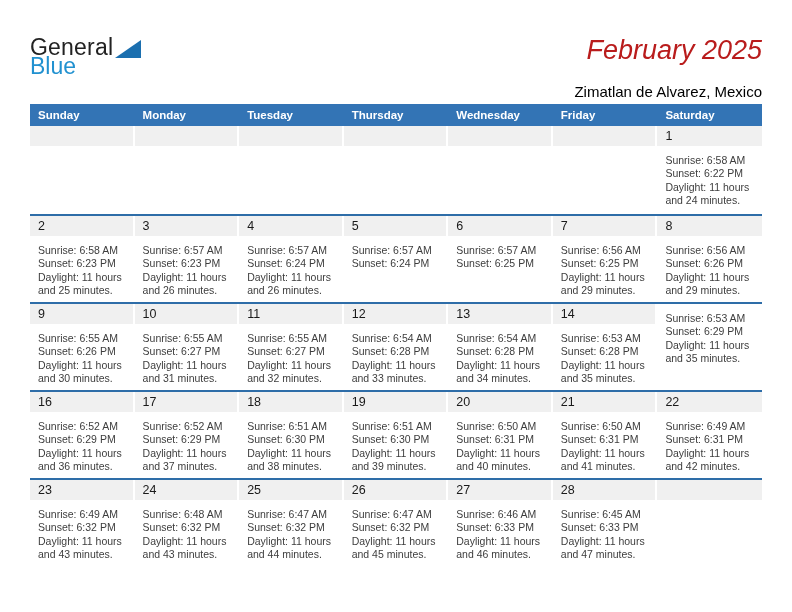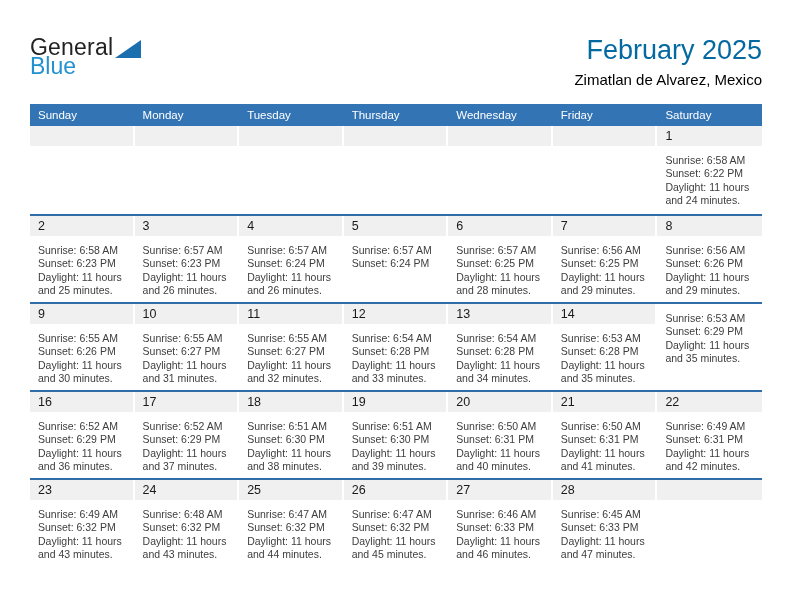--- a/index.html
+++ b/index.html
@@ -9,26 +9,26 @@
 
   
   .logo { position:absolute; left:30px; top:36px; }
   .logo-row { display:flex; align-items:flex-end; }
   .logo-general { font-size:23px; color:#222; letter-spacing:0.2px; line-height:1; }
   .logo-tri { display:block; margin-left:2px; margin-bottom:1px; }
   .logo-blue { font-size:23px; color:#2191D0; line-height:1; margin-top:-4px; }
 
   
   .title-block { position:absolute; right:30px; top:34px; text-align:right; }
-  .cal-title { font-size:27px; color:#0369a1; line-height:1.2; }
-  .cal-subtitle { font-size:15px; color:#000; margin-top:5px; }
+  .cal-title { font-size:27px; color:#b91c1c; line-height:1.2;font-style:italic; }
+  .cal-subtitle { font-size:15px; color:#000; margin-top:17px; }
 
   
   .calendar { position:absolute; left:30px; top:104px; width:732px; }
-  .weekday-bar { display:flex; background:#3374B5; height:22px; }
+  .weekday-bar { display:flex; background:#3374B5; height:22px;font-weight:bold; }
   .weekday-bar .wd { width:104.57px; color:#fff; font-size:11.5px; line-height:22px; padding-left:8px; }
 
   .week-row { display:flex; height:88px; background:#fff; }
   .week-row.lined { border-top:2px solid #2E6DA8; height:88px; }
   .cell { width:104.57px; }
   .daybar { height:20px; background:#F0F0F0; }
   .cell:not(:last-child) .daybar { border-right:2px solid #ffffff; }
   .num { display:block; font-size:12.5px; color:#1a1a1a; padding:4px 0 0 8px; line-height:1; }
   .info { padding:8px 4px 0 8px; }
   .line { font-size:10.5px; color:#3d3d3d; line-height:13.4px; }
@@ -176,21 +176,20 @@
       <div class="line">Sunset: 6:24 PM</div>
     </div>
   </div>
           <div class="cell">
     <div class="daybar">
       <span class="num">6</span>
     </div>
     <div class="info">
       <div class="line">Sunrise: 6:57 AM</div>
       <div class="line">Sunset: 6:25 PM</div>
-      <div class="line">Daylight: 11 hours and 28 minutes.</div>
     </div>
   </div>
           <div class="cell">
     <div class="daybar">
       <span class="num">7</span>
     </div>
     <div class="info">
       <div class="line">Sunrise: 6:56 AM</div>
       <div class="line">Sunset: 6:25 PM</div>
       <div class="line">Daylight: 11 hours and 29 minutes.</div>

